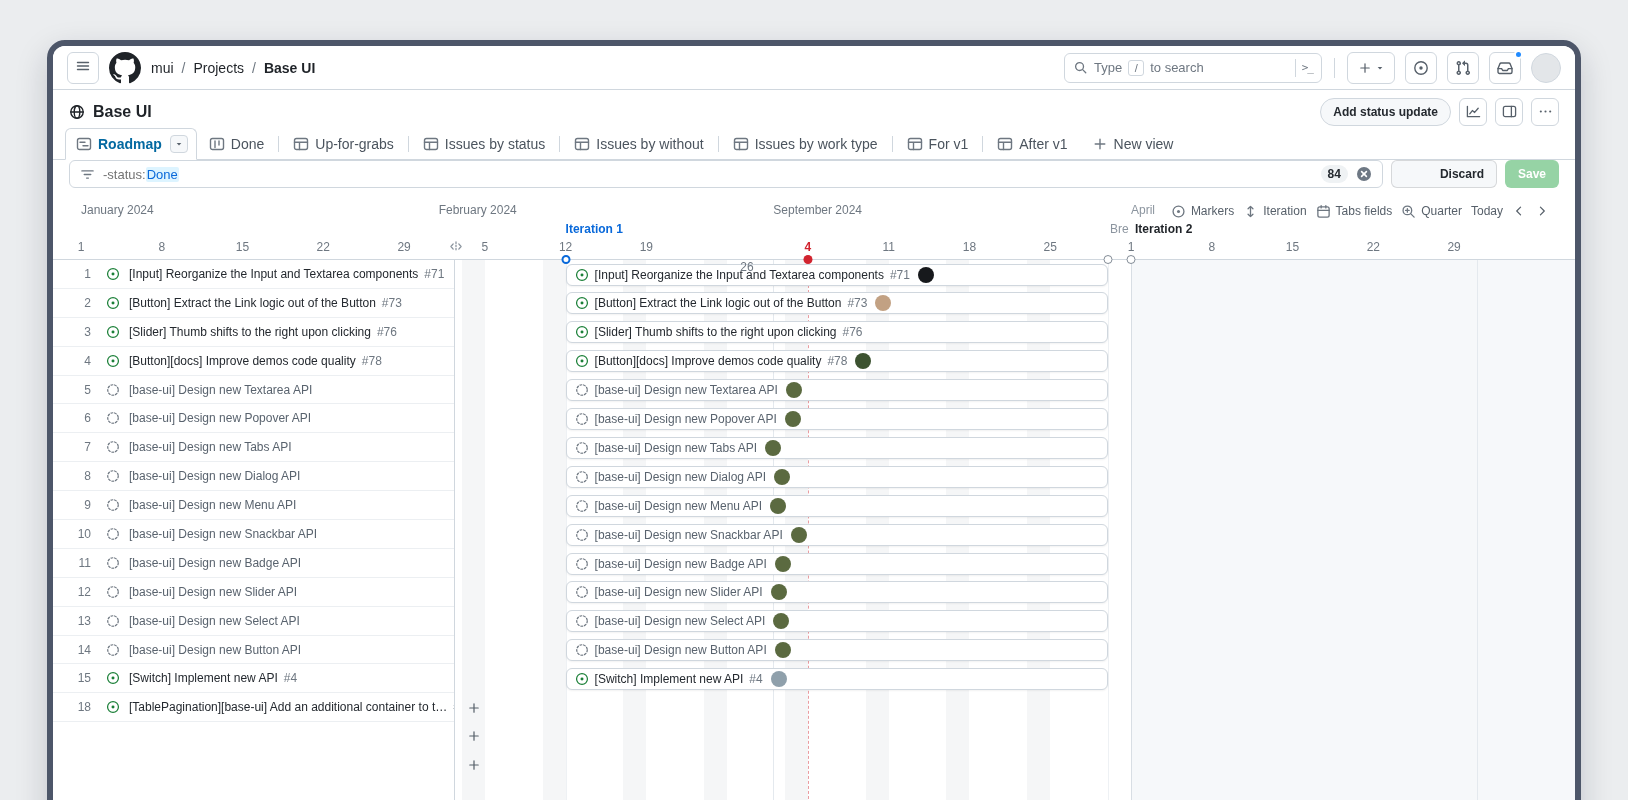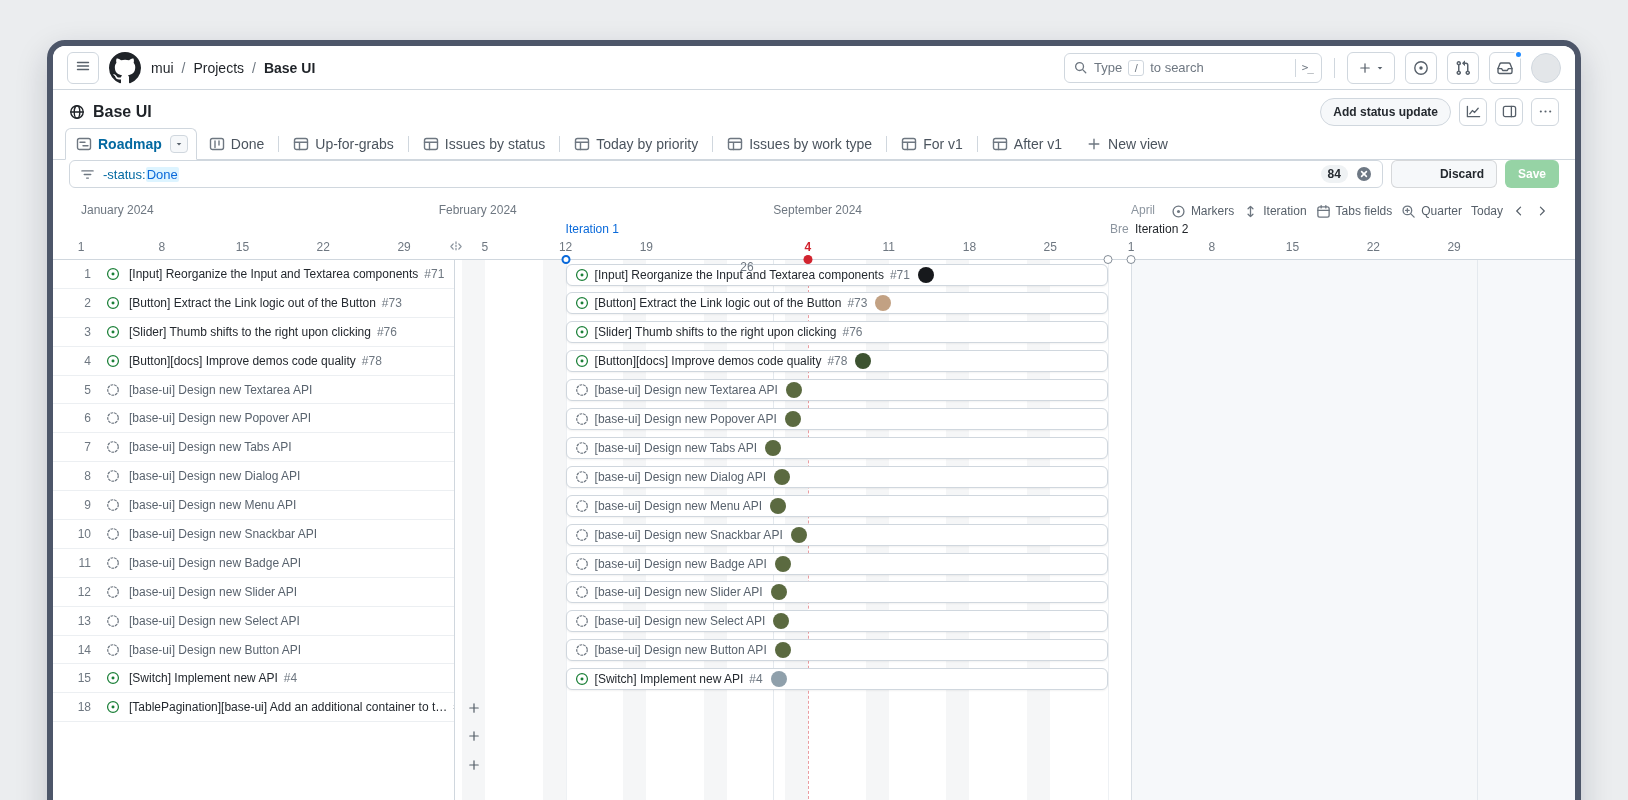--- a/index.html
+++ b/index.html
@@ -49,36 +49,36 @@
                border-radius:6px 6px 0 0; background:#fff; font-weight:700; color:#0369a1; padding:0 8px 0 10px; }
   .caret-chip{ width:18px; height:18px; border:1px solid #d0d7de; border-radius:4px; background:#f6f8fa;
                display:inline-flex; align-items:center; justify-content:center; color:#57606a; margin-left:2px; cursor:pointer; }
   .tabdiv{ width:1px; height:16px; background:#d0d7de; margin:0 2px 7px 2px; align-self:flex-end; }
 
   
   .filterbar{ height:33px; display:flex; align-items:center; gap:8px; padding:0 16px 5px 16px; background:#fff; }
   .filterinput{ flex:1; height:28px; border:1px solid #d0d7de; border-radius:6px; background:#fff;
                 display:flex; align-items:center; gap:8px; padding:0 10px; font-size:13px; cursor:text; }
   .filterinput .ficon{ color:#6e7781; display:flex; }
-  .q-prefix{ color:#0369a1; }
+  .q-prefix{ color:#737373; }
   .q-value{ color:#0969da; background:#ddf4ff; border-radius:2px; padding:0 1px; }
   .count-badge{ margin-left:auto; background:#eff2f4; border-radius:10px; height:18px; padding:0 7px;
                 font-size:12px; font-weight:600; color:#24292f; display:flex; align-items:center; }
   .clearbtn{ display:flex; cursor:pointer; }
   .btn{ height:28px; padding:0 12px; border-radius:6px; border:1px solid rgba(31,35,40,.15);
         font-size:12px; font-weight:600; display:flex; align-items:center; cursor:pointer; flex:none; }
   .btn.discard{ background:#f6f8fa; color:#24292f;padding-left:48px; }
   .btn.save{ background:#96d3a5; border-color:transparent; color:#fff; }
 
   
   .roadmap{ position:relative; background:#fff; }
   .rm-header{ position:relative; height:67px; border-bottom:1px solid #d0d7de; background:#fff; z-index:3; }
   .month{ position:absolute; top:10px; font-size:12px; color:#6e7781; white-space:nowrap; }
   .month.dim{ color:#8c959f; }
-  .iter-label{ position:absolute; top:29px; font-size:12px; font-weight:400; white-space:nowrap; }
+  .iter-label{ position:absolute; top:29px; font-size:12px; font-weight:700; white-space:nowrap; }
   .iter-1{ color:#0969da; }
   .iter-2{ color:#1f2328; }
   .break-label{ color:#8c959f; font-weight:400; overflow:hidden; width:19px; }
   .tick{ position:absolute; top:47px; transform:translateX(-50%); font-size:12px; color:#6e7781; }
   .tick.today{ color:#d1242f; font-weight:600; }
   .resize-handle{ position:absolute; top:46px; transform:translateX(-50%); color:#8c959f; cursor:col-resize; display:flex; }
   .controls{ position:absolute; top:6px; right:26px; display:flex; align-items:center; gap:9px; background:#fff; padding-left:14px; height:24px; }
   .ctrl{ display:flex; align-items:center; gap:5px; font-size:12px; color:#57606a; cursor:pointer; white-space:nowrap; }
   .ctrl .cicon{ display:flex; color:#6e7781; }
   .nav-chev{ color:#57606a; display:flex; cursor:pointer; }
@@ -272,21 +272,21 @@
         <span>Issues by status</span>
       </div>
       <div class="tabdiv"></div>
       <div class="tab">
         <span class="ticon">
           <svg width="16" height="16" viewBox="0 0 16 16" fill="none" stroke="currentColor" stroke-width="1.4" stroke-linecap="round" stroke-linejoin="round">
             <rect x="1.5" y="2.5" width="13" height="11" rx="2"></rect>
             <path d="M1.5 6.3h13M6.5 6.3v7.2"></path>
           </svg>
         </span>
-        <span>Today by priority</span>
+        <span>Issues by without</span>
       </div>
       <div class="tabdiv"></div>
       <div class="tab">
         <span class="ticon">
           <svg width="16" height="16" viewBox="0 0 16 16" fill="none" stroke="currentColor" stroke-width="1.4" stroke-linecap="round" stroke-linejoin="round">
             <rect x="1.5" y="2.5" width="13" height="11" rx="2"></rect>
             <path d="M1.5 6.3h13M6.5 6.3v7.2"></path>
           </svg>
         </span>
         <span>Issues by work type</span>

